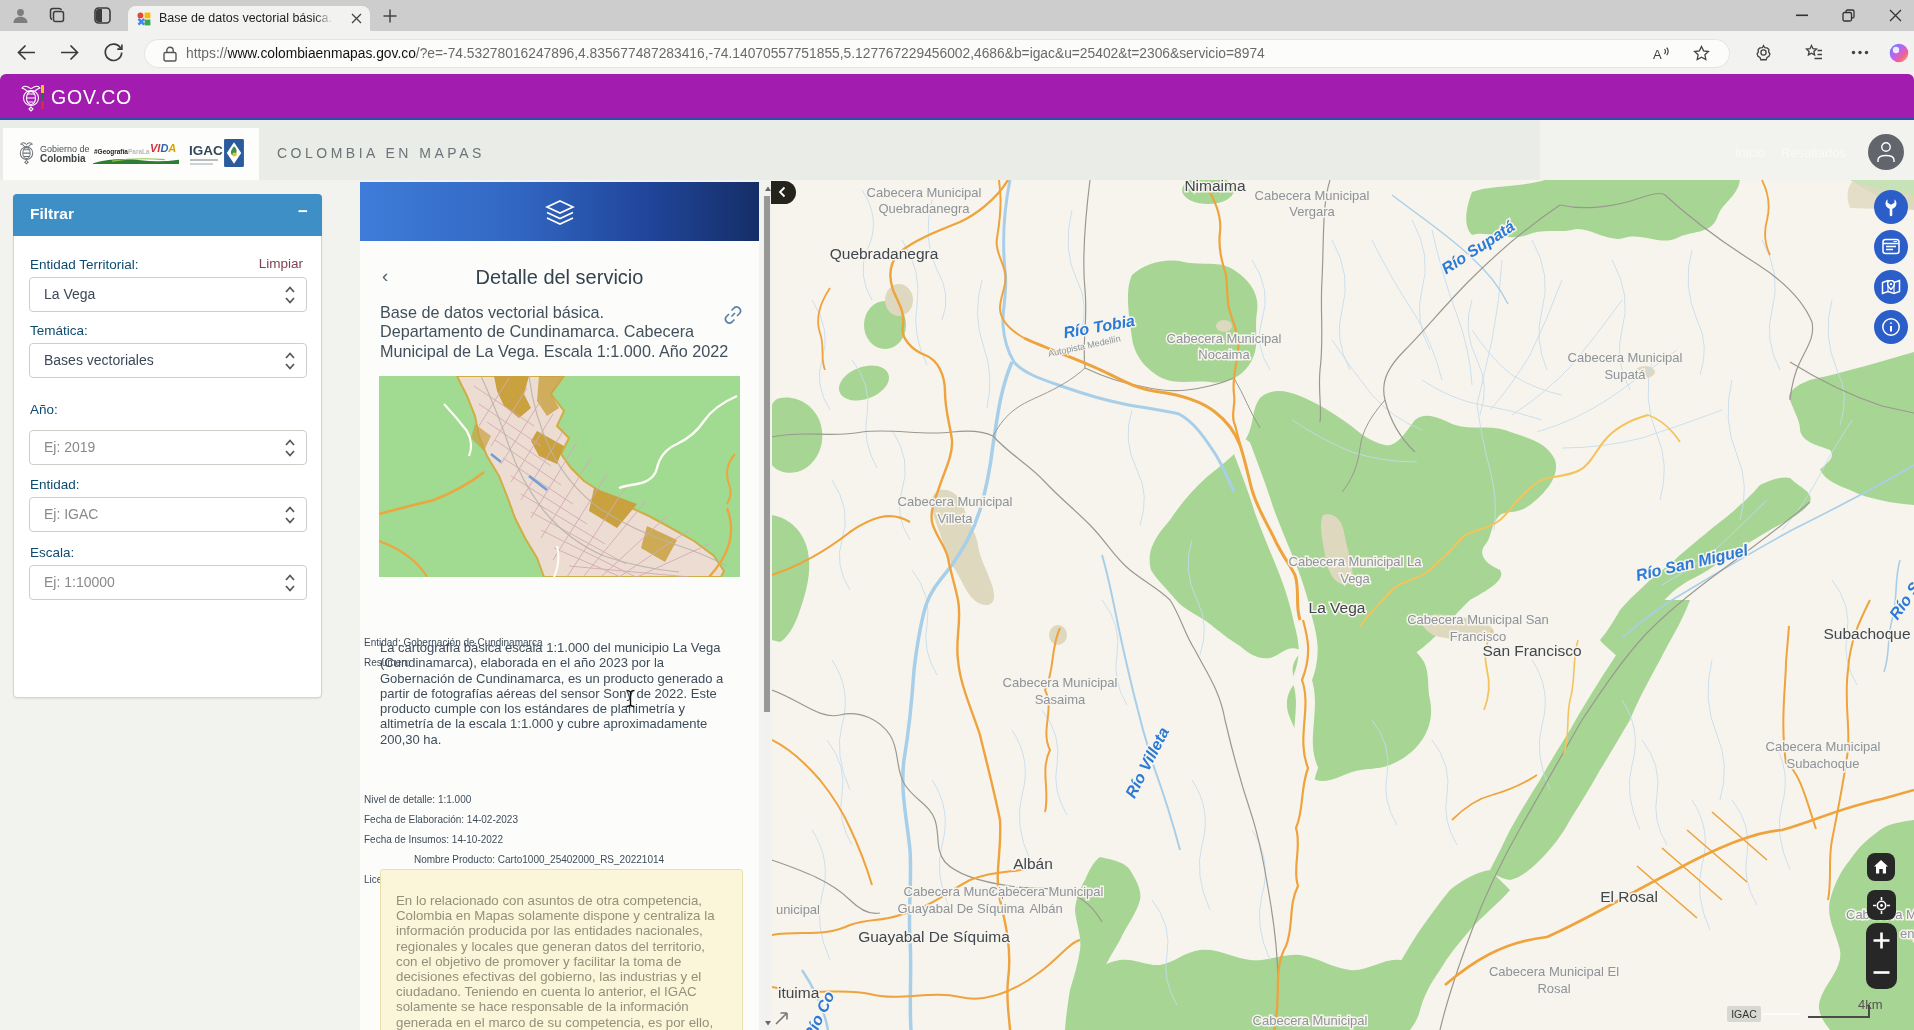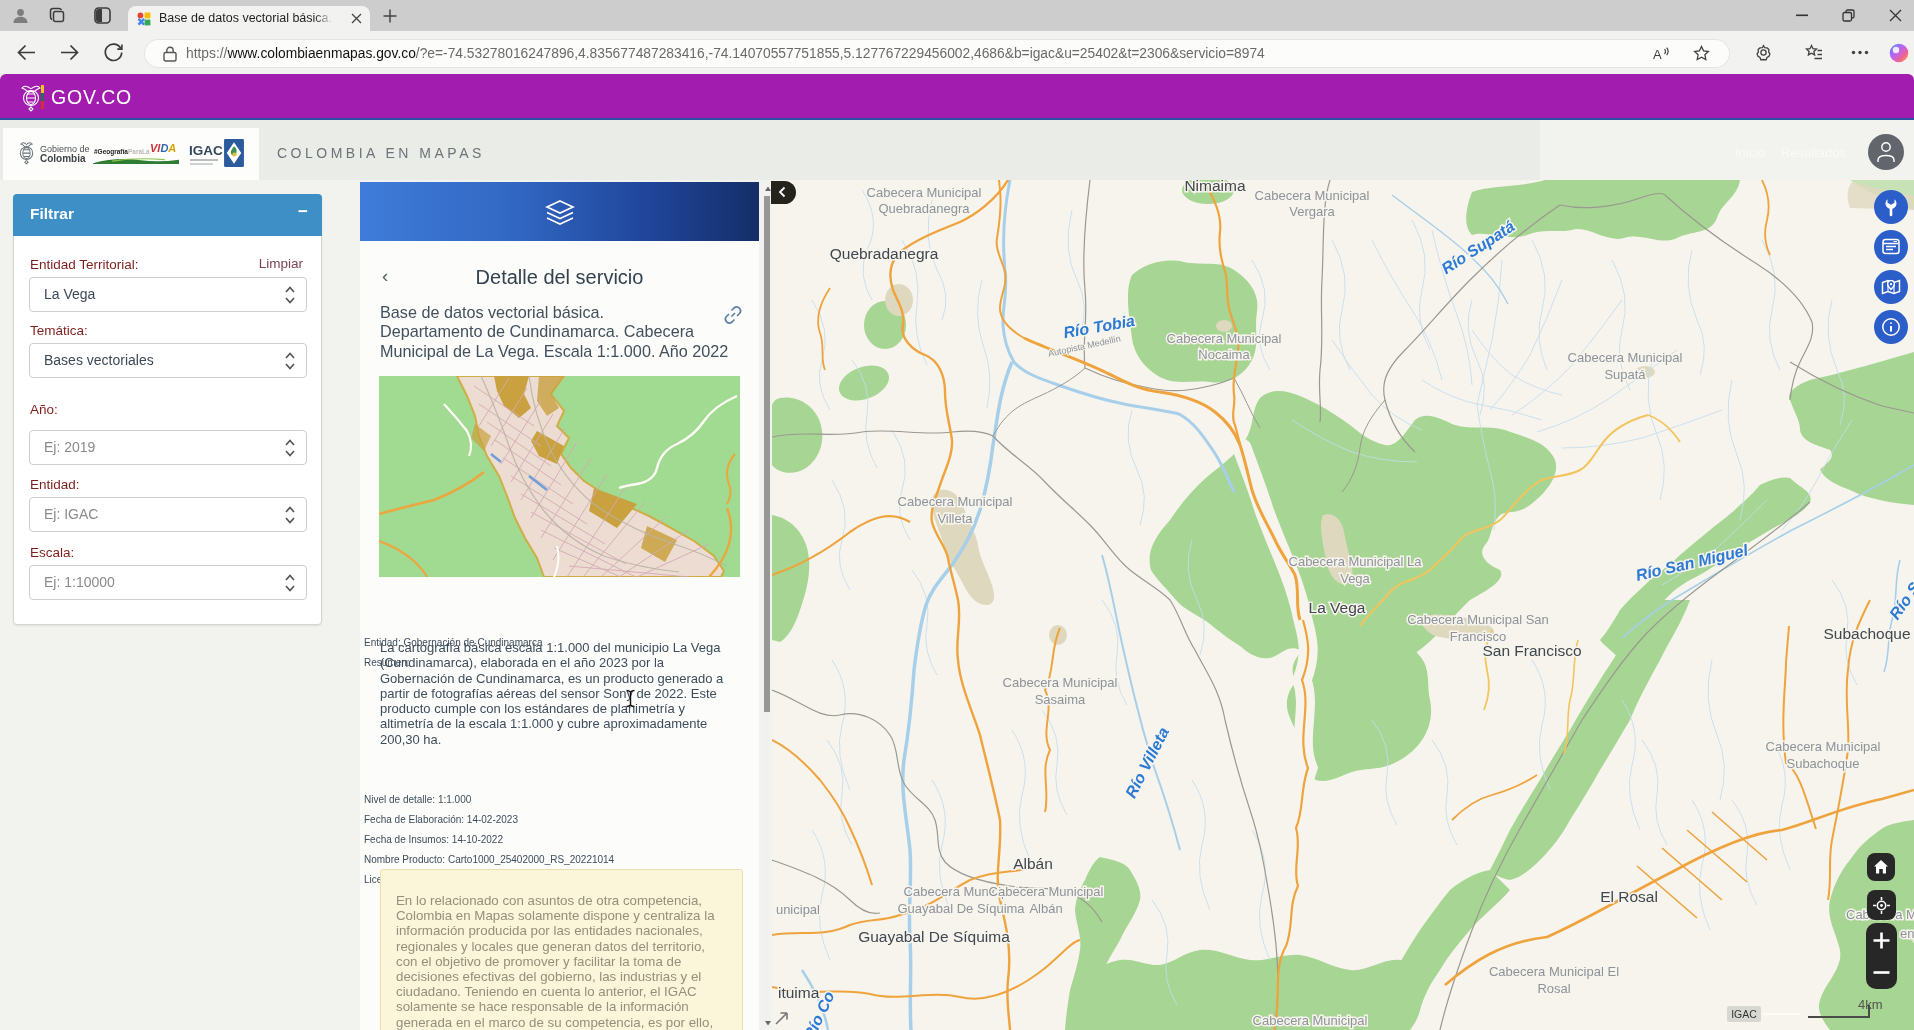--- a/index.html
+++ b/index.html
@@ -19,25 +19,25 @@
   #govco { position:absolute; left:51px; top:12px; color:#fff; font-size:19.5px; letter-spacing:.8px; font-weight:400; }
   
   #siteheader { position:absolute; left:0; top:120px; width:1540px; height:60px; background:#e9ece7; }
   #logocard { position:absolute; left:3px; top:8px; width:256px; height:52px; background:#fdfdfc; }
   #cem { position:absolute; left:277px; top:25px; font-size:14px; letter-spacing:3.5px; color:#6d7378; }
   .hlink { position:absolute; top:25px; color:rgba(255,255,255,.6); font-size:13px; }
   #avatar { position:absolute; left:1868px; top:14px; width:36px; height:36px; border-radius:50%; background:#62666c; }
   
   #content { position:absolute; left:0; top:180px; width:1914px; height:850px; background:#f2f2ef; }
   
-  #fpanel { position:absolute; left:13px; top:14px; width:309px; height:431px; background:#fff; border:1px solid #d5d5d0; border-radius:4px; box-shadow:0 1px 2px rgba(0,0,0,.08); }
+  #fpanel { position:absolute; left:13px; top:14px; width:309px; height:504px; background:#fff; border:1px solid #d5d5d0; border-radius:4px; box-shadow:0 1px 2px rgba(0,0,0,.08); }
   #fhead { position:absolute; left:-1px; top:-1px; width:309px; height:42px; background:#3d8fc6; border-radius:4px 4px 0 0; }
   #fhead span { position:absolute; left:17px; top:11px; color:#fff; font-size:15.5px; font-weight:bold; }
   #fhead i { position:absolute; right:14px; top:8px; color:#fff; font-style:normal; font-size:17px; font-weight:bold; }
-  .flabel { position:absolute; left:16px; font-size:13.5px; color:#7f1d1d; }
+  .flabel { position:absolute; left:16px; font-size:13.5px; color:#0c4a6e; }
   .fsel { position:absolute; left:15px; width:278px; height:35px; border:1px solid #cfcfca; border-radius:4px; background:#fff; font-size:14px; color:#3c4858; line-height:33px; padding-left:14px; }
   .fsel.ph { color:#8a8a8a; }
   .chev { position:absolute; right:10px; top:7px; width:12px; height:20px; }
   #limpiar { position:absolute; right:18px; top:61px; font-size:13.5px; color:#7d4452; }
   
   #dpanel { position:absolute; left:360px; top:2px; width:399px; height:848px; background:#fcfcfa; }
   #dhead { position:absolute; left:0; top:0; width:399px; height:59px; background:linear-gradient(90deg,#3f7cd9 0%,#3268c4 38%,#20459a 72%,#152e67 100%); }
   #dtitle { position:absolute; left:0; top:84px; width:399px; text-align:center; font-size:20px; color:#33424f; }
   #dback { position:absolute; left:22px; top:83px; font-size:19px; color:#55626e; }
   #dname { position:absolute; left:20px; top:121px; font-size:16.2px; line-height:19.3px; color:#41505c; white-space:nowrap; }
@@ -273,21 +273,21 @@
           <path d="M175 201 Q182 185 178 170" stroke="#fdfdf6" stroke-width="2" fill="none"></path>
           <path d="M112 78 l10 8 M150 100 l18 14" stroke="#6f9fd8" stroke-width="2.5" fill="none"></path>
         </svg>
       </div>
       <div class="drow" style="top:420px;">Entidad: Gobernación de Cundinamarca</div>
       <div class="drow" style="top:440px;">Resumen:</div>
       <div id="dresum">La cartografía básica escala 1:1.000 del municipio La Vega<br>(Cundinamarca), elaborada en el año 2023 por la<br>Gobernación de Cundinamarca, es un producto generado a<br>partir de fotografías aéreas del sensor Sony de 2022. Este<br>producto cumple con los estándares de planimetría y<br>altimetría de la escala 1:1.000 y cubre aproximadamente<br>200,30 ha.</div>
       <div class="drow" style="top:577px;">Nivel de detalle: 1:1.000</div>
       <div class="drow" style="top:597px;">Fecha de Elaboración: 14-02-2023</div>
       <div class="drow" style="top:617px;">Fecha de Insumos: 14-10-2022</div>
-      <div class="drow" style="top:637px;">Nombre Producto: Carto1000_25402000_RS_20221014</div>
+      <div class="drow" style="top:637px;text-align:center;">Nombre Producto: Carto1000_25402000_RS_20221014</div>
       <div class="drow" style="top:657px;">Licencia: <span style="color:#3a7bd5">CC BY 4.0</span></div>
       <div id="ybox">
           <div>En lo relacionado con asuntos de otra competencia,<br>Colombia en Mapas solamente dispone y centraliza la<br>información producida por las entidades nacionales,<br>regionales y locales que generan datos del territorio,<br>con el objetivo de promover y facilitar la toma de<br>decisiones efectivas del gobierno, las industrias y el<br>ciudadano. Teniendo en cuenta lo anterior, el IGAC<br>solamente se hace responsable de la información<br>generada en el marco de su competencia, es por ello,</div>
         </div>
     </div>
     <div id="sbar">
         <div id="sthumb"></div>
       <svg style="position:absolute;left:1px;top:3px" width="8" height="8" viewBox="0 0 8 8">
           <path d="M4 1.5 L7 6 H1z" fill="#666"></path>
         </svg>

